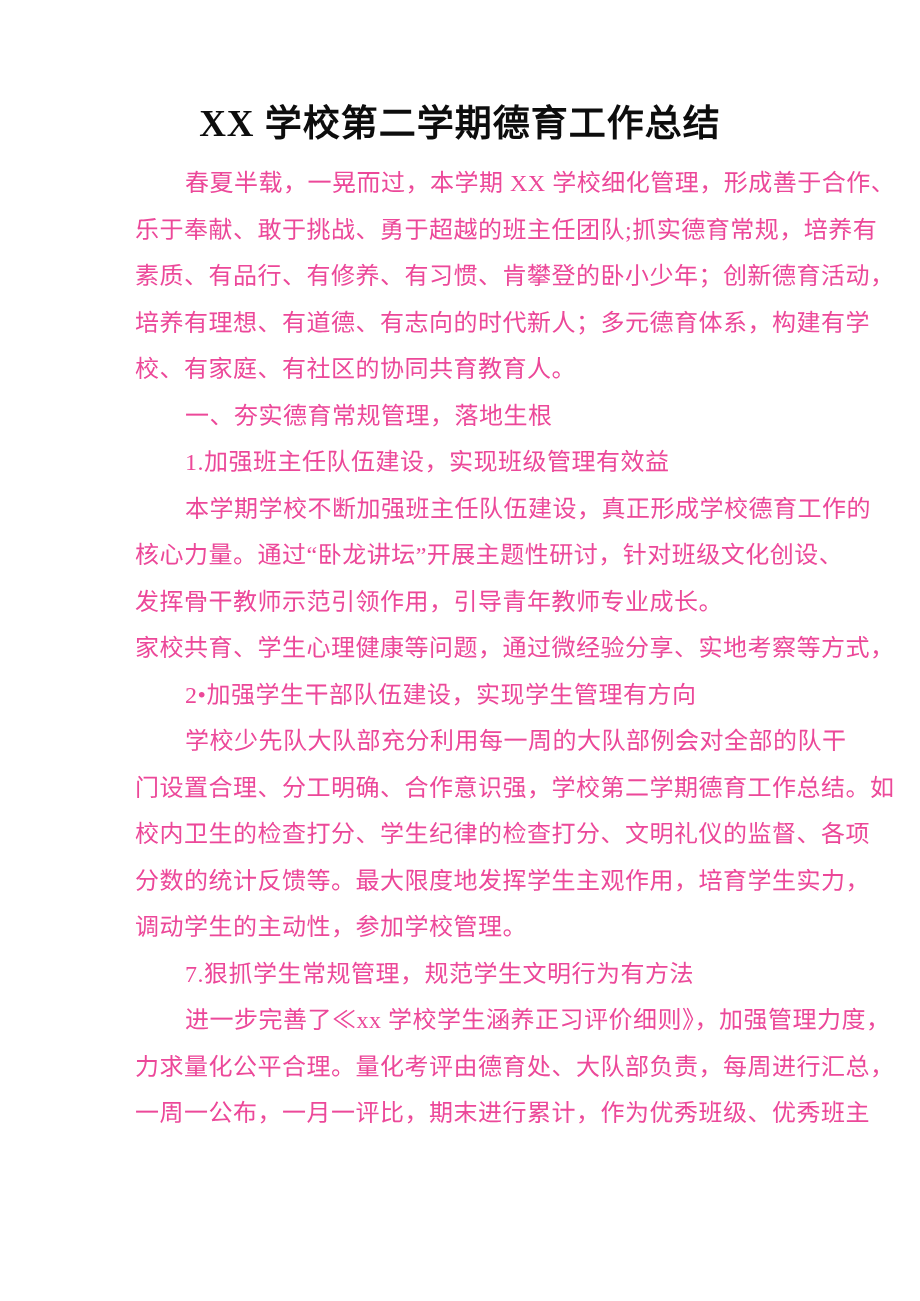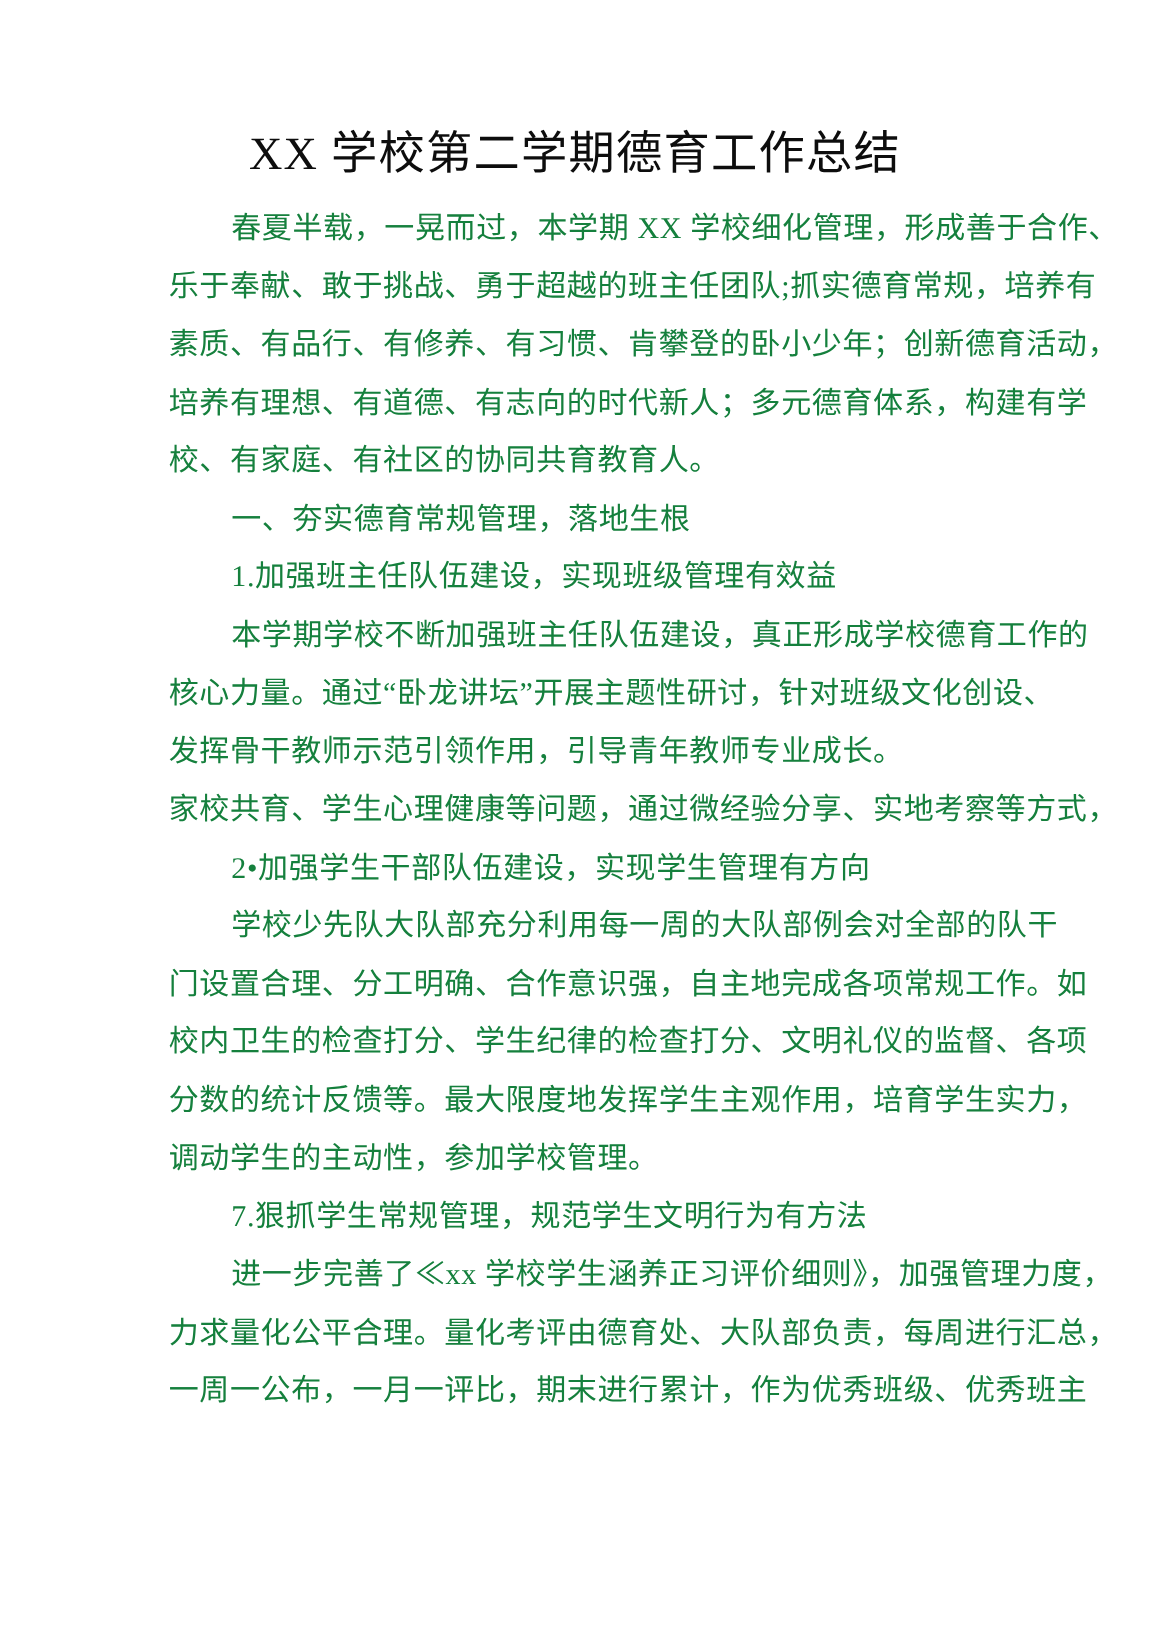--- a/index.html
+++ b/index.html
@@ -14,37 +14,37 @@
     background: #ffffff;
     overflow: hidden;
     font-family: "Liberation Serif", "DejaVu Serif", serif;
     color: #141414;
   }
   .doc-title {
     margin: 0;
     padding-top: 99px;
     text-align: center;
     font-size: 37px;
-    font-weight: 400;
+    font-weight: 700;
     line-height: 50px;
     letter-spacing: 1px;
     color: #0d0d0d;
   }
   .doc-body {
     margin-top: 11px;
     margin-left: 135px;
     margin-right: 30px;
   }
   .doc-line {
     font-size: 24px;
     line-height: 46.5px;
     height: 46.5px;
     white-space: nowrap;
     letter-spacing: 0.5px;
-    color: #15803d;
+    color: #ec4899;
   }
   .doc-line.indent {
     padding-left: 50px;
   }
 </style>
 </head>
 <body>
 
 <div class="page">
   <h1 class="doc-title">XX 学校第二学期德育工作总结</h1>
@@ -55,21 +55,21 @@
     <div class="doc-line">培养有理想、有道德、有志向的时代新人；多元德育体系，构建有学</div>
     <div class="doc-line">校、有家庭、有社区的协同共育教育人。</div>
     <div class="doc-line indent">一、夯实德育常规管理，落地生根</div>
     <div class="doc-line indent">1.加强班主任队伍建设，实现班级管理有效益</div>
     <div class="doc-line indent">本学期学校不断加强班主任队伍建设，真正形成学校德育工作的</div>
     <div class="doc-line">核心力量。通过“卧龙讲坛”开展主题性研讨，针对班级文化创设、</div>
     <div class="doc-line">发挥骨干教师示范引领作用，引导青年教师专业成长。</div>
     <div class="doc-line">家校共育、学生心理健康等问题，通过微经验分享、实地考察等方式，</div>
     <div class="doc-line indent">2•加强学生干部队伍建设，实现学生管理有方向</div>
     <div class="doc-line indent">学校少先队大队部充分利用每一周的大队部例会对全部的队干</div>
-    <div class="doc-line">门设置合理、分工明确、合作意识强，自主地完成各项常规工作。如</div>
+    <div class="doc-line">门设置合理、分工明确、合作意识强，学校第二学期德育工作总结。如</div>
     <div class="doc-line">校内卫生的检查打分、学生纪律的检查打分、文明礼仪的监督、各项</div>
     <div class="doc-line">分数的统计反馈等。最大限度地发挥学生主观作用，培育学生实力，</div>
     <div class="doc-line">调动学生的主动性，参加学校管理。</div>
     <div class="doc-line indent">7.狠抓学生常规管理，规范学生文明行为有方法</div>
     <div class="doc-line indent">进一步完善了≪xx 学校学生涵养正习评价细则》，加强管理力度，</div>
     <div class="doc-line">力求量化公平合理。量化考评由德育处、大队部负责，每周进行汇总，</div>
     <div class="doc-line">一周一公布，一月一评比，期末进行累计，作为优秀班级、优秀班主</div>
   </div>
 </div>
 

